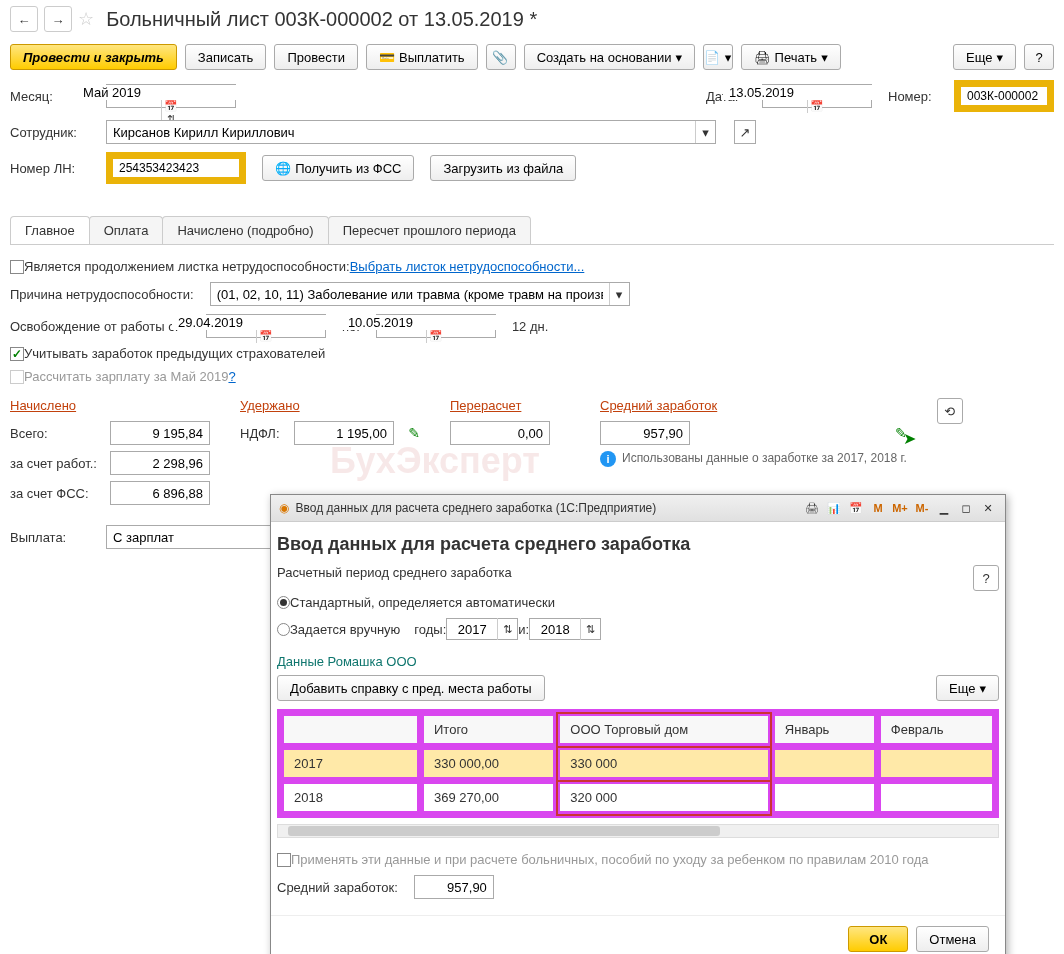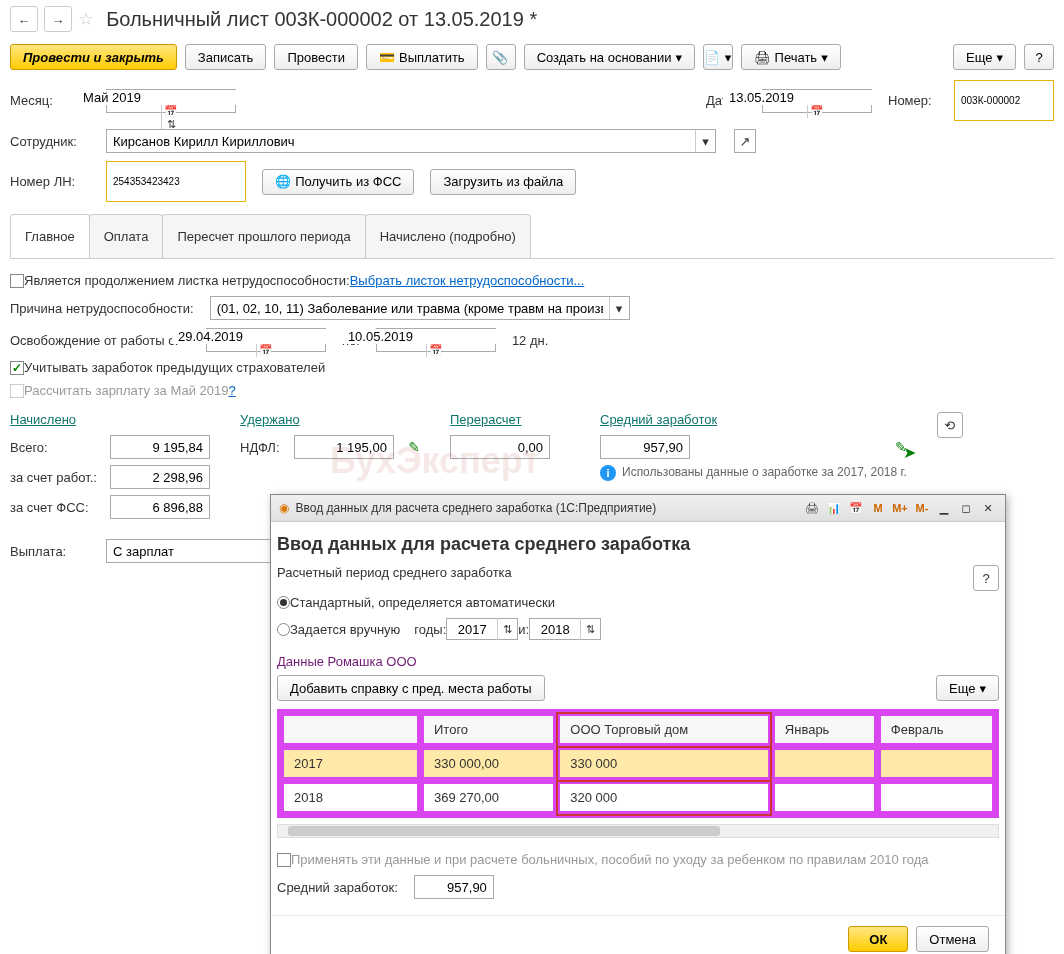--- a/index.html
+++ b/index.html
@@ -8,59 +8,59 @@
 .nav-btn { width: 28px; height: 26px; border: 1px solid #ccc; background: #fff; display: flex; align-items: center; justify-content: center; cursor: pointer; border-radius: 3px; }
 .star-icon { font-size: 18px; color: #ccc; }
 .title { font-size: 20px; color: #333; margin-left: 6px; }
 .toolbar { display: flex; align-items: center; padding: 6px 10px; gap: 8px; }
 .btn { height: 26px; padding: 0 12px; border: 1px solid #aaa; background: linear-gradient(#fff,#eee); border-radius: 3px; cursor: pointer; display: inline-flex; align-items: center; gap: 4px; font-size: 13px; }
 .btn-primary { background: linear-gradient(#ffe680,#ffcc00); border-color: #cc9900; font-weight: bold; font-style: italic; }
 .btn-small { width: 30px; padding: 0; justify-content: center; }
 .spacer { flex: 1; }
 .form-row { display: flex; align-items: center; padding: 4px 10px; gap: 16px; }
 .label { color: #333; min-width: 80px; }
-.input { height: 41px; border: 1px solid #eab308; padding: 0 6px; background: #fff; font-size: 10px; }
+.input { height: 32px; border: 7px solid #eab308; padding: 0 6px; background: #fff; font-size: 12px; }
 .input-date { width: 130px; display: flex; align-items: center; border: 1px solid #aaa; height: 24px; flex-direction: column; }
 .input-date input { border: none; flex: 1; padding: 0 6px; height: 22px; font-size: 13px; }
 .cal-icon, .spin-icon { width: 20px; height: 22px; display: flex; align-items: center; justify-content: center; border-left: 1px solid #ccc; cursor: pointer; font-size: 11px; }
 .dropdown-btn { width: 20px; height: 22px; border-left: 1px solid #ccc; display: flex; align-items: center; justify-content: center; cursor: pointer; }
 .combo { display: flex; border: 1px solid #aaa; height: 24px; align-items: center; }
 .combo input { border: none; flex: 1; padding: 0 6px; height: 22px; font-size: 13px; }
 .ext-btn { width: 22px; height: 24px; border: 1px solid #aaa; display: flex; align-items: center; justify-content: center; cursor: pointer; margin-left: 2px; }
 .tabs { display: flex; border-bottom: 1px solid #ccc; margin: 8px 10px 0; }
-.tab { padding: 14px 14px; border: 1px solid #ccc; border-bottom: none; background: #f5f5f5; cursor: pointer; margin-right: -1px; border-radius: 4px 4px 0 0; }
+.tab { padding: 6px 14px; border: 1px solid #ccc; border-bottom: none; background: #f5f5f5; cursor: pointer; margin-right: -1px; border-radius: 4px 4px 0 0; margin-top: 20px; }
 .tab.active { background: #fff; }
 .tab-content { padding: 10px; }
 .checkbox-row { display: flex; align-items: center; padding: 4px 0; }
 .checkbox { width: 14px; height: 14px; border: 1px solid #888; display: inline-flex; align-items: center; justify-content: center; cursor: pointer; }
 .checkbox.checked::after { content: "✓"; color: green; font-size: 12px; font-weight: bold; }
 .link { color: #0066cc; text-decoration: underline; cursor: pointer; }
 .disabled-text { color: #999; }
 .summary { display: flex; gap: 30px; padding: 10px 0; }
 .summary-col { min-width: 200px; }
-.summary-header { color: #0f766e; text-decoration: underline; cursor: pointer; margin-bottom: 8px; display: block; }
+.summary-header { color: #c2410c; text-decoration: underline; cursor: pointer; margin-bottom: 8px; display: block; }
 .summary-row { display: flex; justify-content: space-between; align-items: center; margin-bottom: 6px; gap: 8px; }
 .num-input { height: 24px; border: 1px solid #aaa; text-align: right; padding: 0 6px; width: 100px; font-size: 13px; }
 .pencil { color: green; cursor: pointer; font-size: 14px; }
 .refresh-btn { width: 26px; height: 26px; border: 1px solid #aaa; border-radius: 3px; display: flex; align-items: center; justify-content: center; cursor: pointer; }
 .info-row { display: flex; align-items: flex-start; gap: 6px; color: #666; font-size: 12px; }
 .info-icon { width: 16px; height: 16px; border-radius: 50%; background: #2196f3; color: #fff; display: flex; align-items: center; justify-content: center; font-size: 11px; font-weight: bold; }
 .highlight-icon { position: relative; }
 .cursor-overlay { position: absolute; font-size: 16px; left: 8px; top: 4px; pointer-events: none; }
 .dialog { position: absolute; left: 270px; top: 494px; width: 736px; background: #fff; border: 1px solid #888; box-shadow: 2px 2px 8px rgba(0,0,0,0.3); }
 .dialog-titlebar { background: linear-gradient(#f0f0f0,#e0e0e0); padding: 4px 8px; display: flex; align-items: center; gap: 6px; font-size: 12px; border-bottom: 1px solid #ccc; }
 .dialog-title-icons { display: flex; gap: 4px; margin-left: auto; }
 .dlg-icon { width: 18px; height: 18px; display: flex; align-items: center; justify-content: center; cursor: pointer; font-size: 11px; }
 .dialog-body { padding: 12px 6px; }
 .dialog-heading { font-size: 18px; margin: 0 0 10px; }
 .radio { width: 13px; height: 13px; border: 1px solid #888; border-radius: 50%; display: inline-flex; align-items: center; justify-content: center; cursor: pointer; }
 .radio.checked::after { content: ""; width: 7px; height: 7px; background: #333; border-radius: 50%; }
 .year-spin { display: inline-flex; border: 1px solid #aaa; height: 22px; align-items: center; }
 .year-spin input { border: none; width: 50px; text-align: center; height: 20px; font-size: 13px; }
-.green-label { color: #701a75; margin: 10px 0 6px; display: block; }
+.green-label { color: #0f766e; margin: 10px 0 6px; display: block; }
 .data-table { width: 100%; border-collapse: collapse; margin-top: 8px; }
 .data-table th, .data-table td { border: 7px solid #d946ef; padding: 6px 10px; text-align: left; font-size: 13px; font-weight: normal; }
 .data-table th { background: #f8f8f8; }
 .row-2017 td { background: #ffe9a8; }
 .highlight-col { outline: 2px solid #cc3333; outline-offset: -1px; }
 .td-right { text-align: right; }
 .dialog-footer { display: flex; justify-content: flex-end; gap: 8px; padding: 10px 16px; border-top: 1px solid #eee; }
 .btn-ok { background: linear-gradient(#ffe680,#ffcc00); border-color: #cc9900; font-weight: bold; padding: 0 20px; }
 .scroll-track { height: 14px; background: #f0f0f0; border: 1px solid #ddd; margin-top: 6px; position: relative; }
 .scroll-thumb { position: absolute; left: 10px; top: 1px; width: 60%; height: 10px; background: #ccc; border-radius: 3px; }
@@ -149,22 +149,22 @@
   <button class="btn">
       <span>🌐</span>
       <span>Получить из ФСС</span>
     </button>
   <button class="btn">Загрузить из файла</button>
 </div>
 
 <div class="tabs">
   <div class="tab active">Главное</div>
   <div class="tab">Оплата</div>
+  <div class="tab">Начислено (подробно)</div>
   <div class="tab">Пересчет прошлого периода</div>
-  <div class="tab">Начислено (подробно)</div>
 </div>
 
 <div class="tab-content">
   <div class="checkbox-row">
     <span class="checkbox"></span>
     <span>Является продолжением листка нетрудоспособности:</span>
     <span class="link">Выбрать листок нетрудоспособности...</span>
   </div>
   <div class="form-row" style="padding-left:0">
     <span style="min-width:180px">Причина нетрудоспособности:</span>

